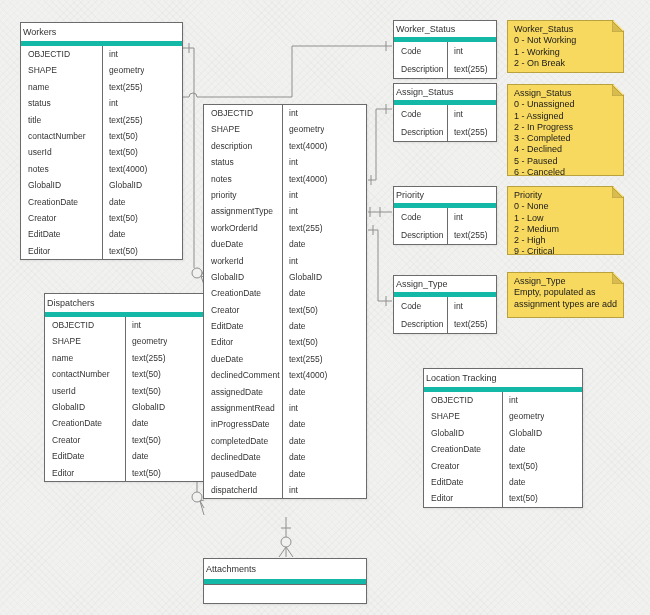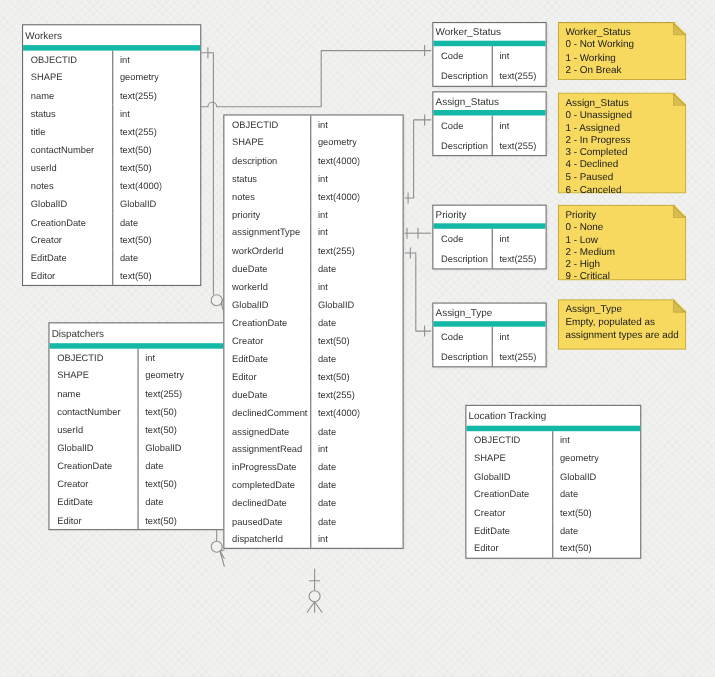--- a/index.html
+++ b/index.html
@@ -354,20 +354,24 @@
       </div>
       <div class="t-row">
         <span class="t-name">EditDate</span>
         <span class="t-type">date</span>
       </div>
       <div class="t-row">
         <span class="t-name">Editor</span>
         <span class="t-type">text(50)</span>
       </div>
     </div>
+    <div class="table" style="left: 203px; top: 558px; width: 164px; --col: 82px; --th: 20px; --rh: 18px; background: rgb(255, 255, 255); border-color: rgb(107, 107, 107);">
+      <div class="t-title">Attachments</div>
+      <div class="t-row t-empty"></div>
+    </div>
     <div class="note" style="left: 507px; top: 20px; width: 117px; height: 53px; background: rgb(247, 217, 95); border-color: rgb(185, 162, 61);">
       <div class="n-line n-title">Worker_Status</div>
       <div class="n-line">0 - Not Working</div>
       <div class="n-line">1 - Working</div>
       <div class="n-line">2 - On Break</div>
       <svg class="fold" width="11" height="11">
         <path d="M0 0 L11 11 L0 11 Z" fill="#d9bc4f" stroke="#b9a23d" stroke-width="1"></path>
       </svg>
     </div>
     <div class="note" style="left: 507px; top: 84px; width: 117px; height: 92px; background: rgb(247, 217, 95); border-color: rgb(185, 162, 61);">

